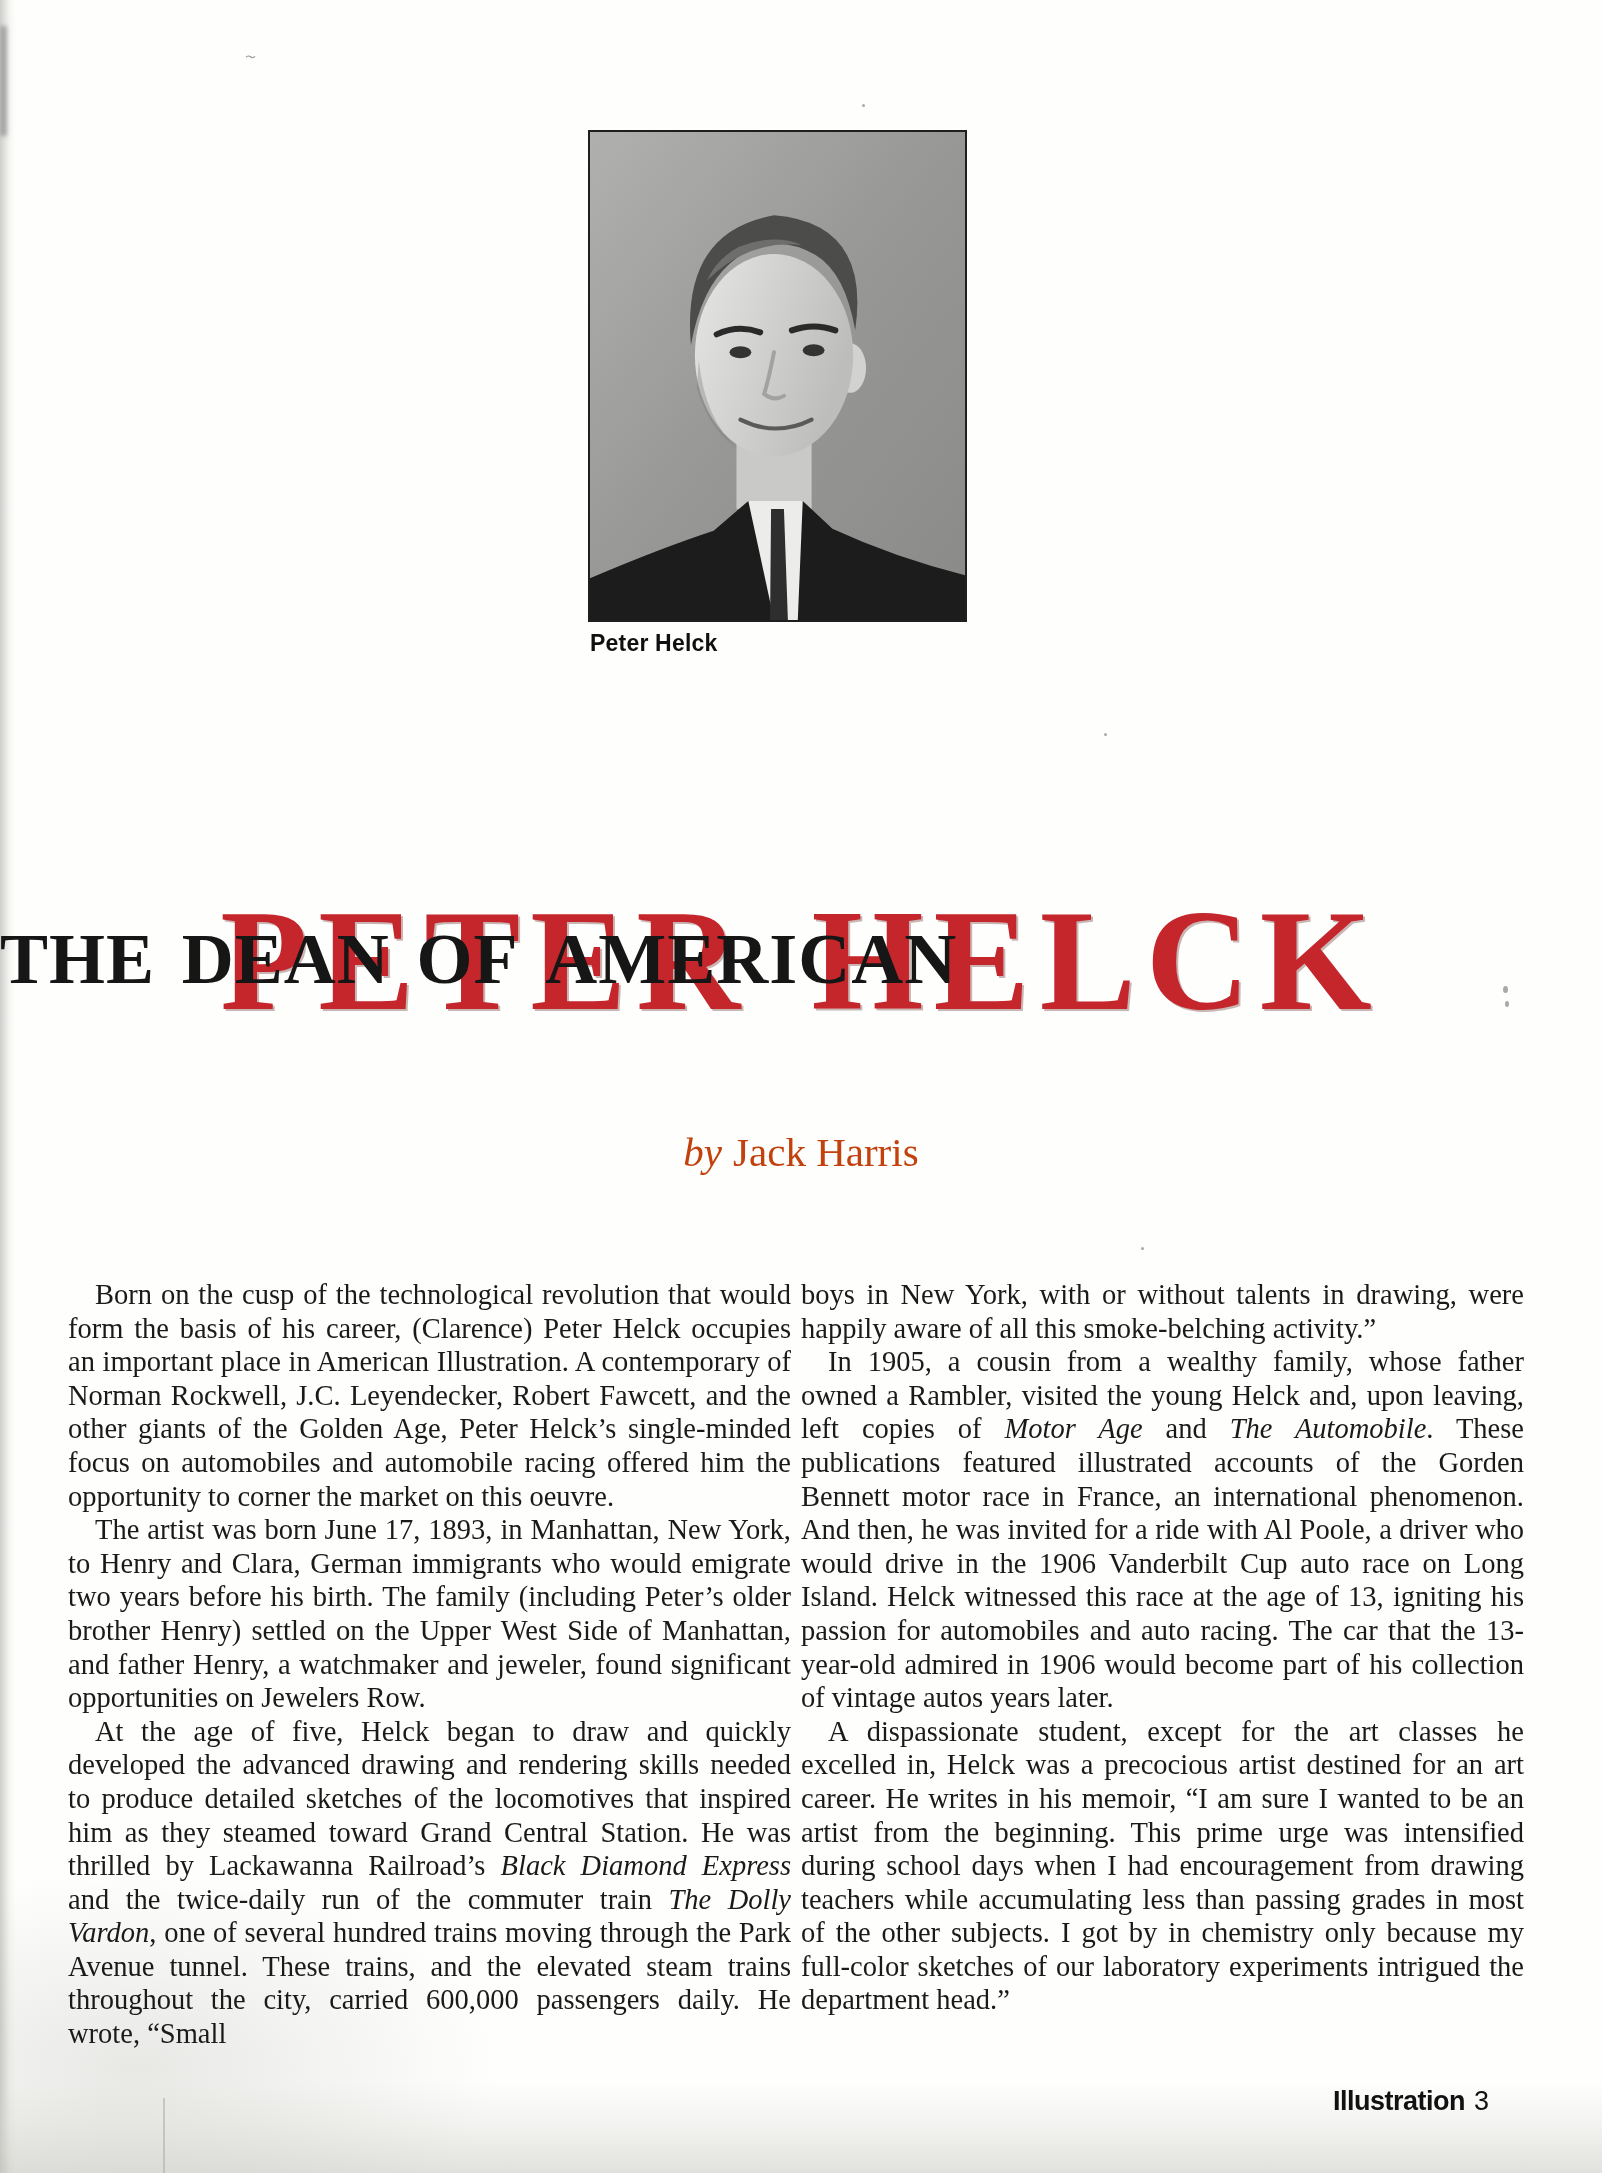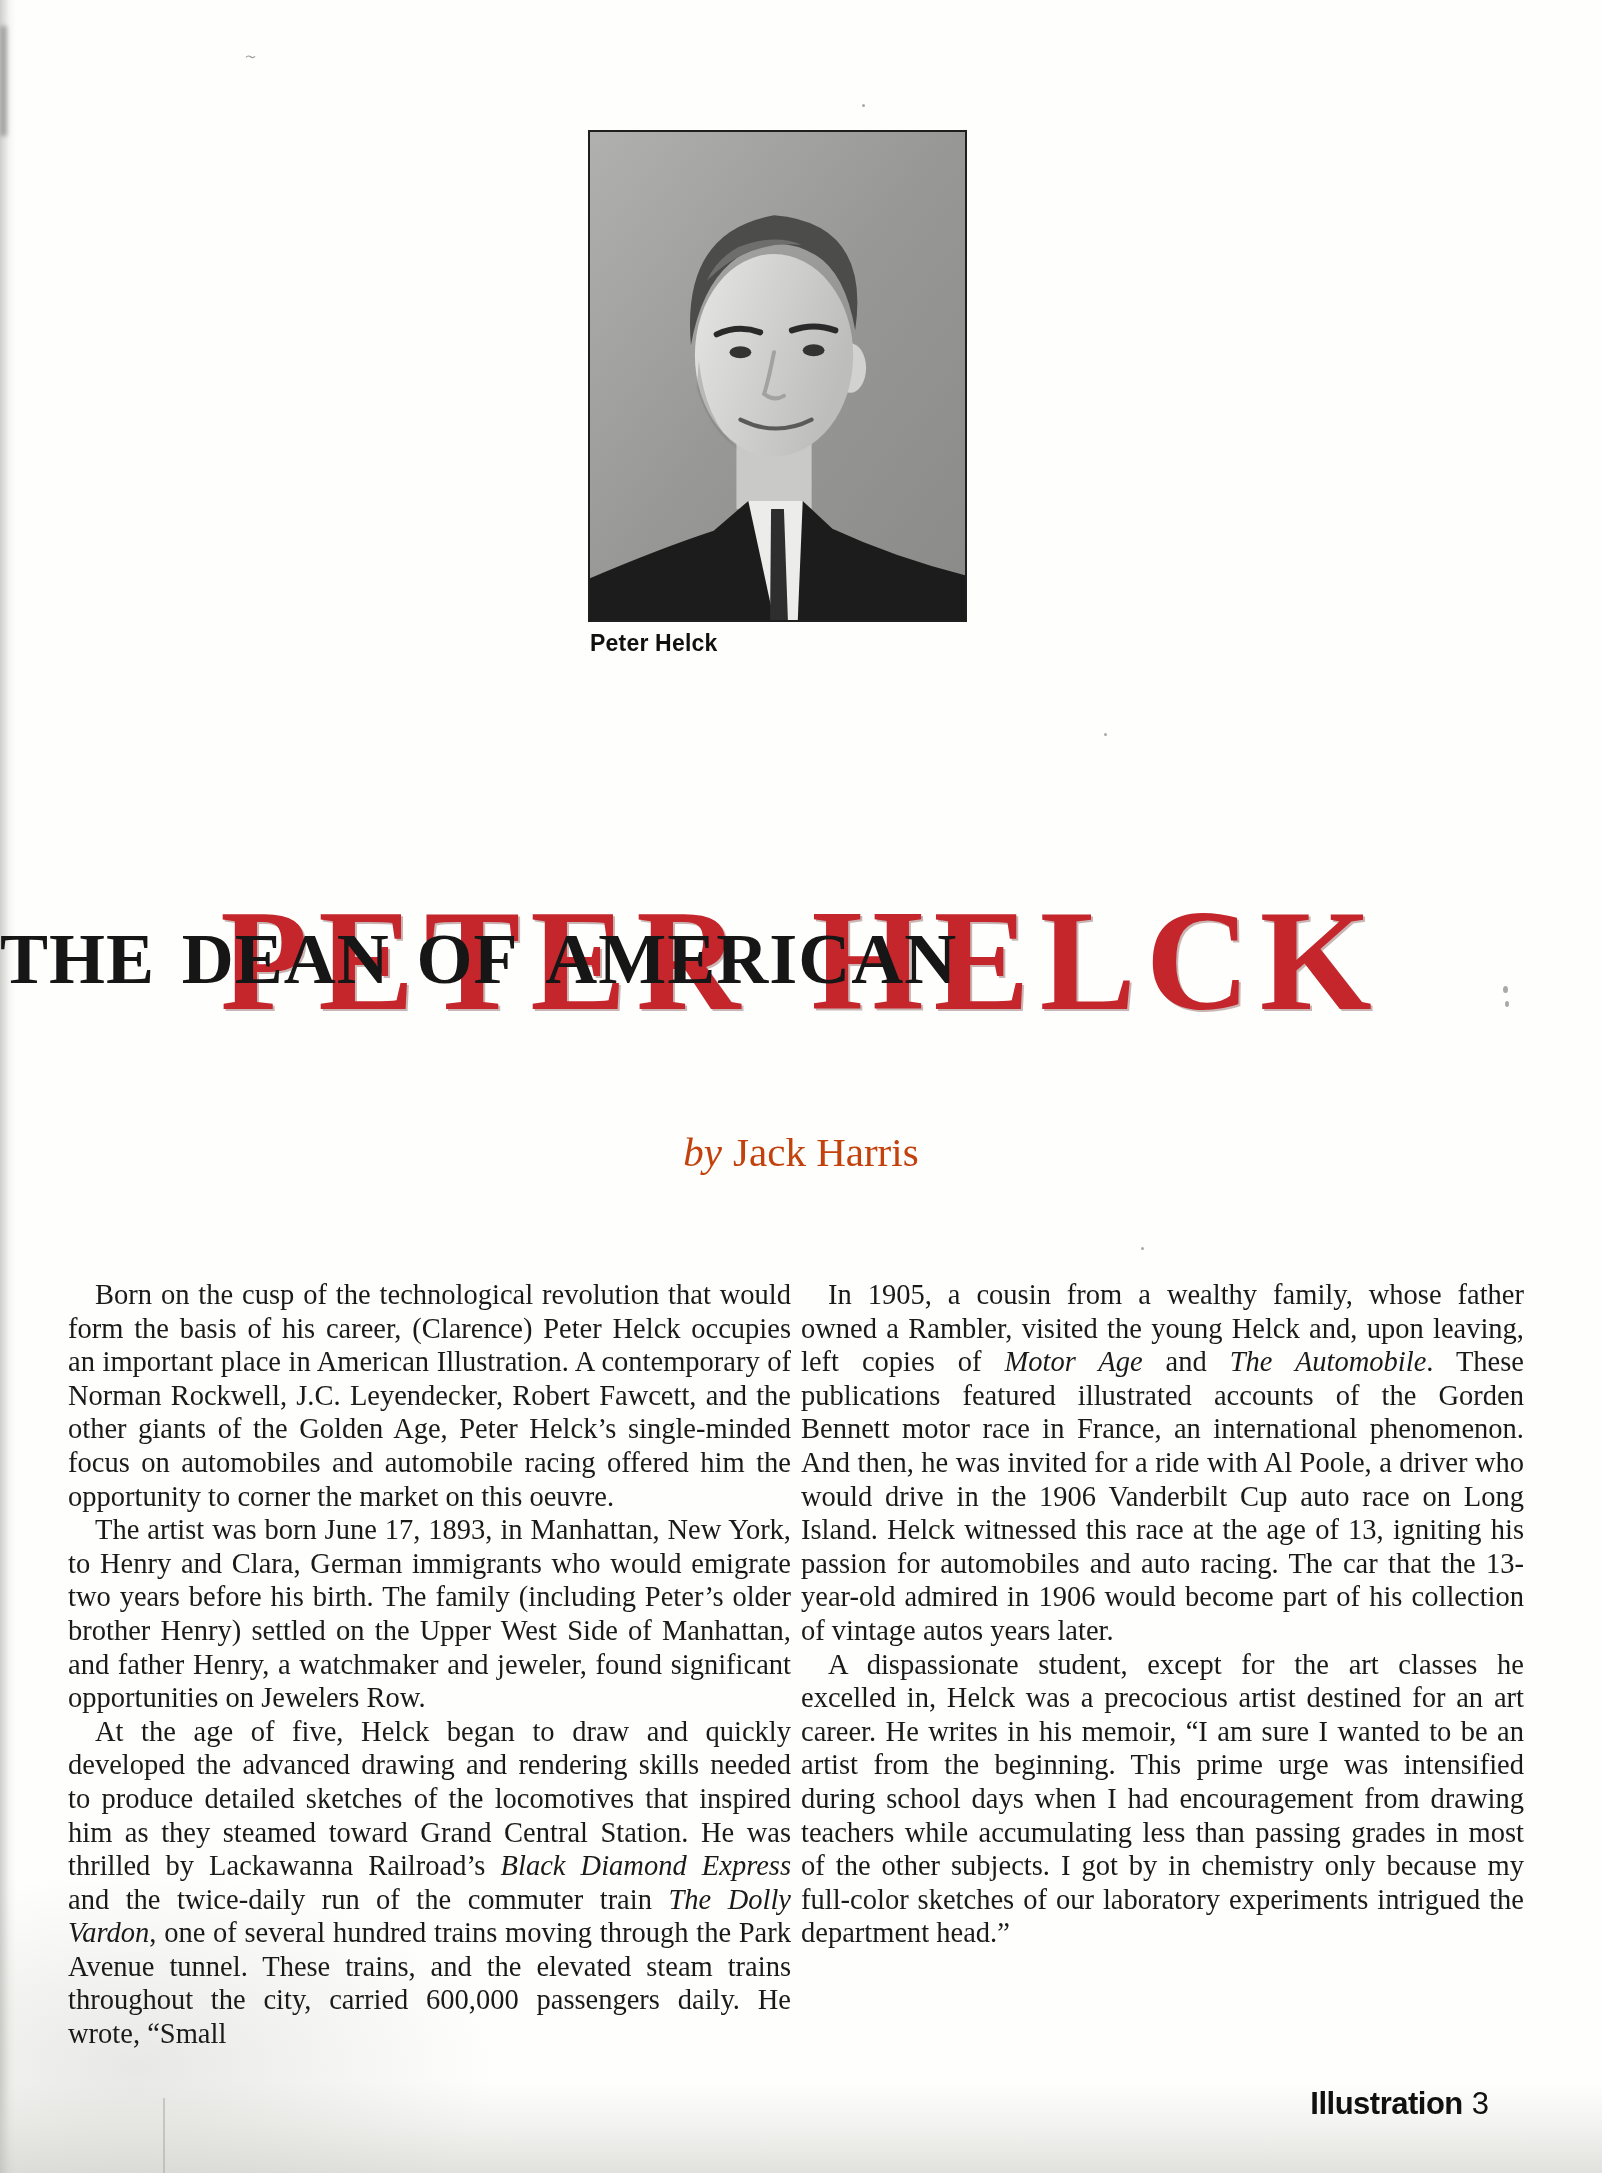--- a/index.html
+++ b/index.html
@@ -79,21 +79,21 @@
   .col p {
     margin:0; font-size:28.5px; line-height:33.6px;
     text-align:justify; color:#1a1a1a;
   }
   .col p.indent { text-indent:27px; }
   .col i { font-style:italic; }
 
   
   .footer {
     position:absolute; top:2086px; right:113px;
-    font-family:"Liberation Sans", sans-serif; font-size:31px; color:#111;
+    font-family:"Liberation Sans", sans-serif; font-size:27px; color:#111;
     letter-spacing:-0.5px;
   }
   .footer .logo { font-weight:bold; }
   .footer .pagenum { font-weight:normal; margin-left:9px; letter-spacing:0; }
 </style>
 </head>
 <body>
 
 <div class="page">
 
@@ -164,20 +164,21 @@
     <span class="prefix">by</span><span class="name">Jack Harris</span>
   </div>
 
   <div class="article">
     <div class="col">
         <p class="indent"><span>Born on the cusp of the technological revolution that would form the basis of his career, (Clarence) Peter Helck occupies an important place in American Illustration. A contemporary of Norman Rockwell, J.C. Leyendecker, Robert Fawcett, and the other giants of the Golden Age, Peter Helck’s single-minded focus on automobiles and automobile racing offered him the opportunity to corner the market on this oeuvre.</span></p>
         <p class="indent"><span>The artist was born June 17, 1893, in Manhattan, New York, to Henry and Clara, German immigrants who would emigrate two years before his birth. The family (including Peter’s older brother Henry) settled on the Upper West Side of Manhattan, and father Henry, a watchmaker and jeweler, found significant opportunities on Jewelers Row.</span></p>
         <p class="indent"><span>At the age of five, Helck began to draw and quickly developed the advanced drawing and rendering skills needed to produce detailed sketches of the locomotives that inspired him as they steamed toward Grand Central Station. He was thrilled by Lackawanna Railroad’s </span><i>Black Diamond Express</i><span> and the twice-daily run of the commuter train </span><i>The Dolly Vardon</i><span>, one of several hundred trains moving through the Park Avenue tunnel. These trains, and the elevated steam trains throughout the city, carried 600,000 passengers daily. He wrote, “Small</span></p>
       </div>
     <div class="col">
+        <p class=""><span>boys in New York, with or without talents in drawing, were happily aware of all this smoke-belching activity.”</span></p>
         <p class="indent"><span>In 1905, a cousin from a wealthy family, whose father owned a Rambler, visited the young Helck and, upon leaving, left copies of </span><i>Motor Age</i><span> and </span><i>The Automobile</i><span>. These publications featured illustrated accounts of the Gorden Bennett motor race in France, an international phenomenon. And then, he was invited for a ride with Al Poole, a driver who would drive in the 1906 Vanderbilt Cup auto race on Long Island. Helck witnessed this race at the age of 13, igniting his passion for automobiles and auto racing. The car that the 13-year-old admired in 1906 would become part of his collection of vintage autos years later.</span></p>
         <p class="indent"><span>A dispassionate student, except for the art classes he excelled in, Helck was a precocious artist destined for an art career. He writes in his memoir, “I am sure I wanted to be an artist from the beginning. This prime urge was intensified during school days when I had encouragement from drawing teachers while accumulating less than passing grades in most of the other subjects. I got by in chemistry only because my full-color sketches of our laboratory experiments intrigued the department head.”</span></p>
       </div>
   </div>
 
   <div class="footer">
     <span class="logo">Illustration</span><span class="pagenum">3</span>
   </div>
 
 </div>

